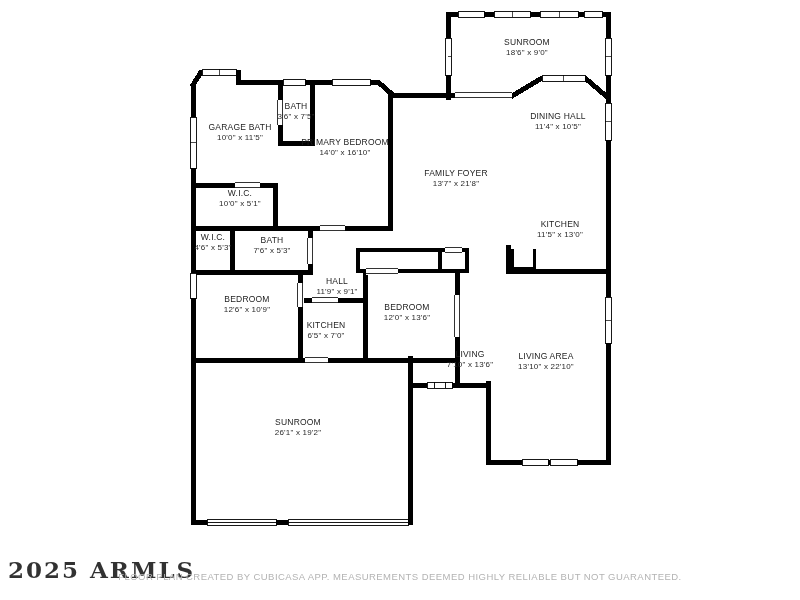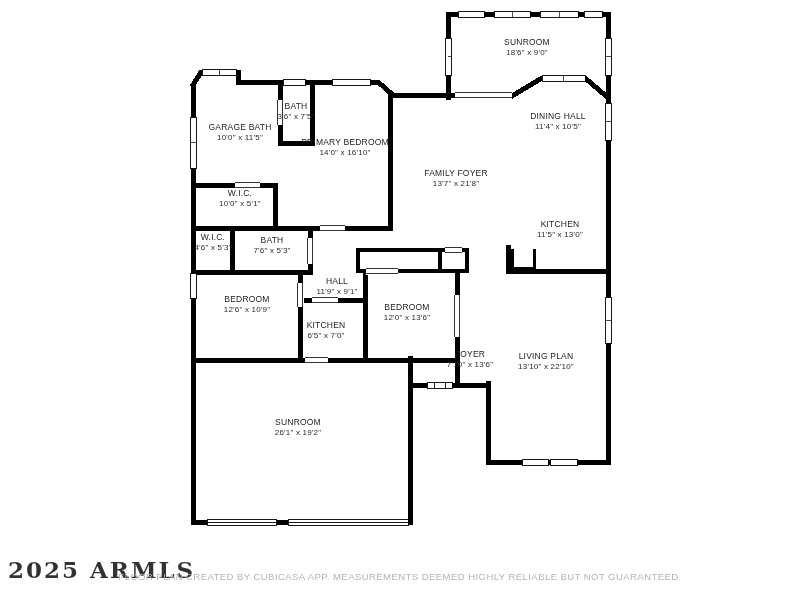--- a/index.html
+++ b/index.html
@@ -238,25 +238,25 @@
       </div>
       <div class="room-label" style="left: 326px; top: 331px;">
         <div class="rname">KITCHEN</div>
         <div class="rdims">6'5" x 7'0"</div>
       </div>
       <div class="room-label" style="left: 407px; top: 313px;">
         <div class="rname">BEDROOM</div>
         <div class="rdims">12'0" x 13'6"</div>
       </div>
       <div class="room-label" style="left: 470px; top: 360px;">
-        <div class="rname">FOYER</div>
+        <div class="rname">LIVING</div>
         <div class="rdims">7'10" x 13'6"</div>
       </div>
       <div class="room-label" style="left: 546px; top: 362px;">
-        <div class="rname">LIVING PLAN</div>
+        <div class="rname">LIVING AREA</div>
         <div class="rdims">13'10" x 22'10"</div>
       </div>
       <div class="room-label" style="left: 298px; top: 428px;">
         <div class="rname">SUNROOM</div>
         <div class="rdims">26'1" x 19'2"</div>
       </div>
     </div>
 
   <div id="watermark">2025 ARMLS</div>
   <div id="attribution">FLOOR PLAN CREATED BY CUBICASA APP. MEASUREMENTS DEEMED HIGHLY RELIABLE BUT NOT GUARANTEED.</div>

